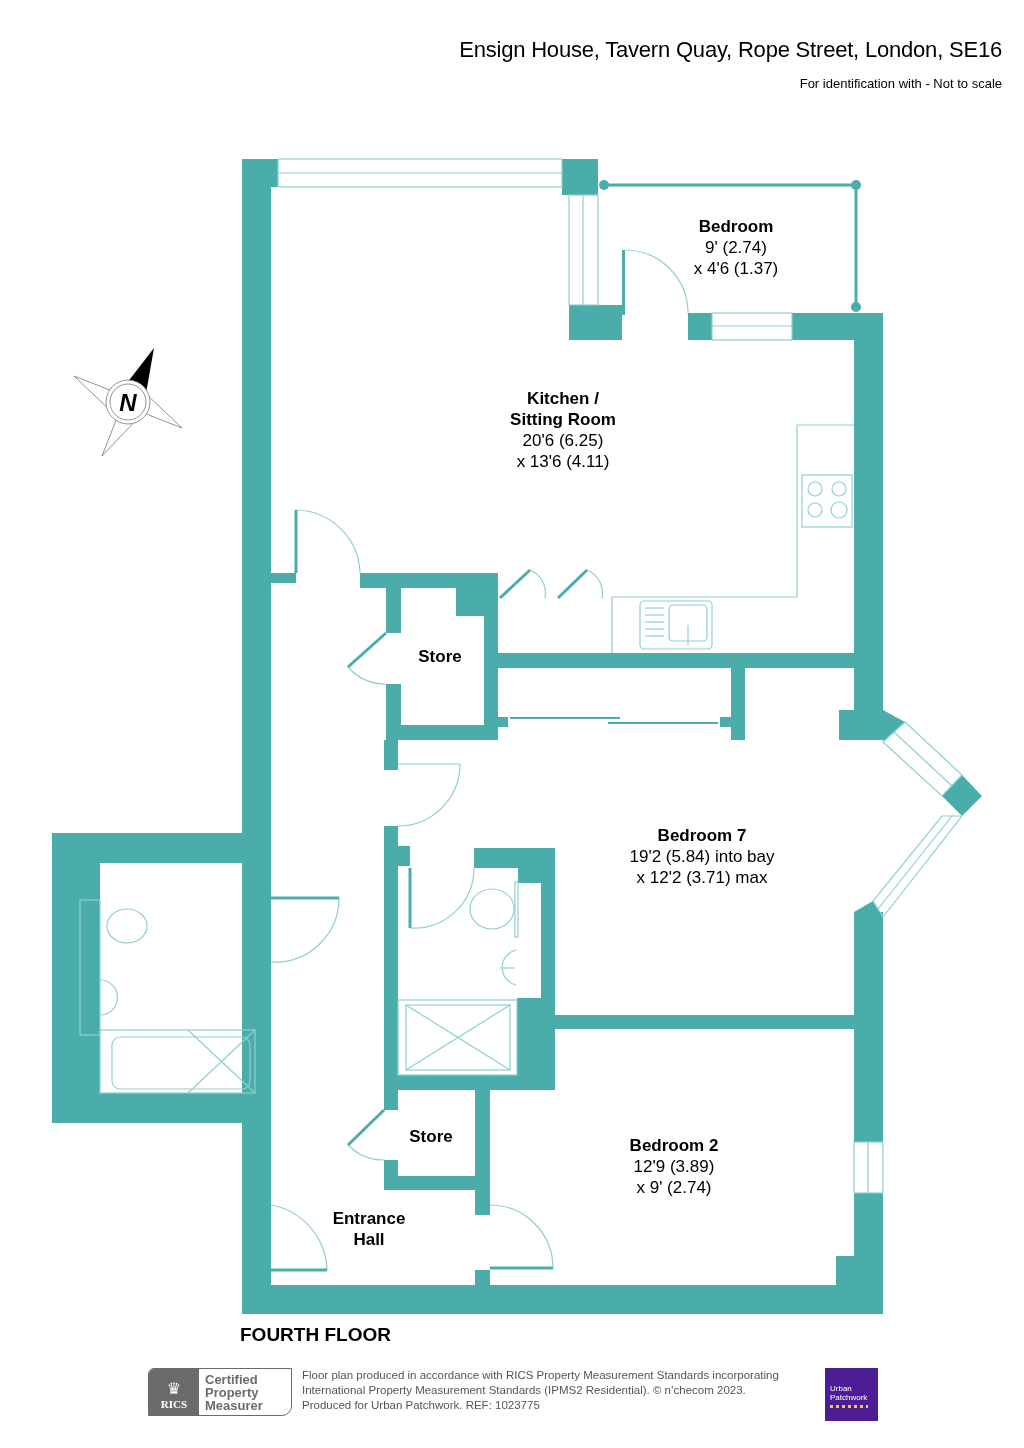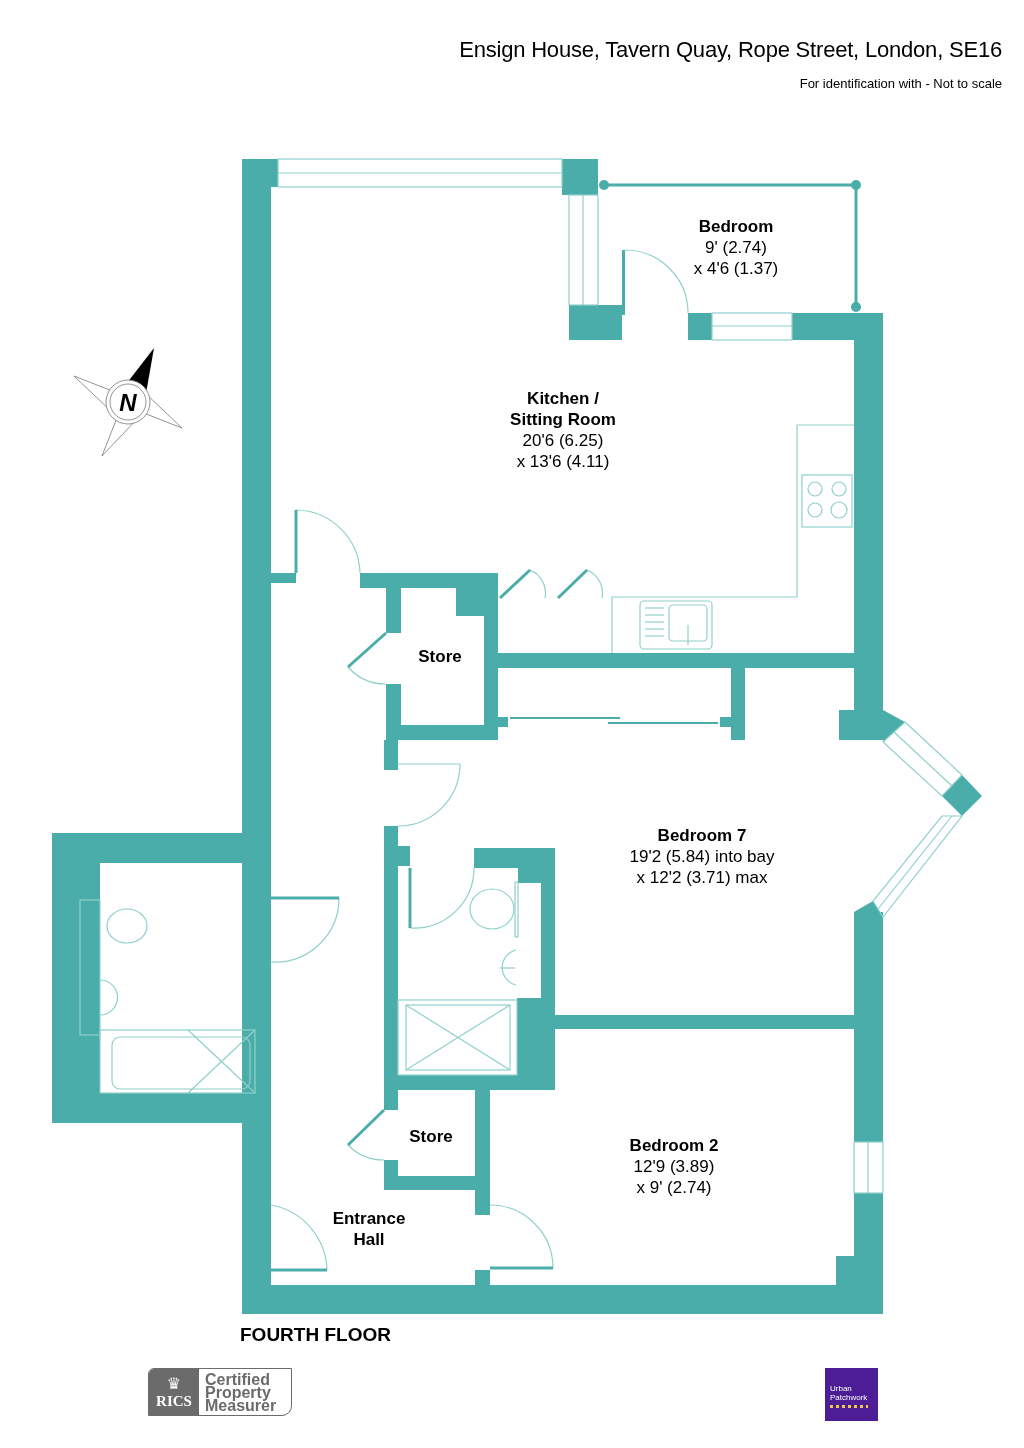--- a/index.html
+++ b/index.html
@@ -9,22 +9,22 @@
   .area { font-size: 19px; margin-top: 6px; line-height: 22px; }
   .disclaimer { font-size: 13px; margin-top: 6px; line-height: 16px; }
   svg.plan { position: absolute; left: 0; top: 0; }
   .room-label { position: absolute; text-align: center; line-height: 21px; font-size: 17px; transform: translateX(-50%); white-space: nowrap; }
   .room-label .name { font-weight: bold; }
   .floor-label { position: absolute; left: 240px; top: 1324px; font-size: 19px; font-weight: bold; }
   .footer { position: absolute; left: 148px; top: 1368px; width: 730px; height: 52px; }
   .rics { position: absolute; left: 0; top: 0; width: 144px; height: 48px; border: 1.5px solid #6b6b6b; border-radius: 6px 0 10px 0; box-sizing: border-box; display: flex; overflow: hidden; }
   .rics-mark { width: 50px; background: #6b6b6b; color: #fff; display: flex; flex-direction: column; align-items: center; justify-content: flex-end; padding-bottom: 5px; box-sizing: border-box; }
   .rics-mark .lion { font-size: 16px; line-height: 18px; }
-  .rics-mark .rics-text { font-size: 15px; font-weight: bold; font-family: "Liberation Serif", serif; }
-  .rics-cert { flex: 1; padding: 4px 6px; font-size: 16px; font-weight: bold; color: #6b6b6b; line-height: 13px; }
+  .rics-mark .rics-text { font-size: 11px; font-weight: bold; font-family: "Liberation Serif", serif; }
+  .rics-cert { flex: 1; padding: 4px 6px; font-size: 13px; font-weight: bold; color: #6b6b6b; line-height: 13px; }
   .foot-text { position: absolute; left: 154px; top: 0; font-size: 11.5px; color: #555; line-height: 15px; width: 530px; }
   .brand { position: absolute; left: 677px; top: 0; width: 53px; height: 53px; background: #4c1d95; color: #fff; font-size: 8px; line-height: 9px; padding: 16px 4px 0 5px; box-sizing: border-box; }
   .brand .dots { margin-top: 3px; height: 3px; background: repeating-linear-gradient(90deg, #f2c94c 0 3px, transparent 3px 6px); width: 38px; }
 </style>
 </head>
 <body>
 
 <div class="header">
   <div class="title">Ensign House, Tavern Quay, Rope Street, London, SE16</div>
   <div class="disclaimer">For identification with - Not to scale</div>
@@ -264,18 +264,23 @@
     <div class="rics-mark">
       <span class="lion">♛</span>
       <span class="rics-text">RICS</span>
     </div>
     <div class="rics-cert">
       <div>Certified</div>
       <div>Property</div>
       <div>Measurer</div>
     </div>
   </div>
+  <div class="foot-text">
+    <div>Floor plan produced in accordance with RICS Property Measurement Standards incorporating</div>
+    <div>International Property Measurement Standards (IPMS2 Residential).   © nʼchecom 2023.</div>
+    <div>Produced for Urban Patchwork.   REF:  1023775</div>
+  </div>
   <div class="brand">
     <div>Urban</div>
     <div>Patchwork</div>
     <div class="dots"></div>
   </div>
 </div>
 
 </body></html>

